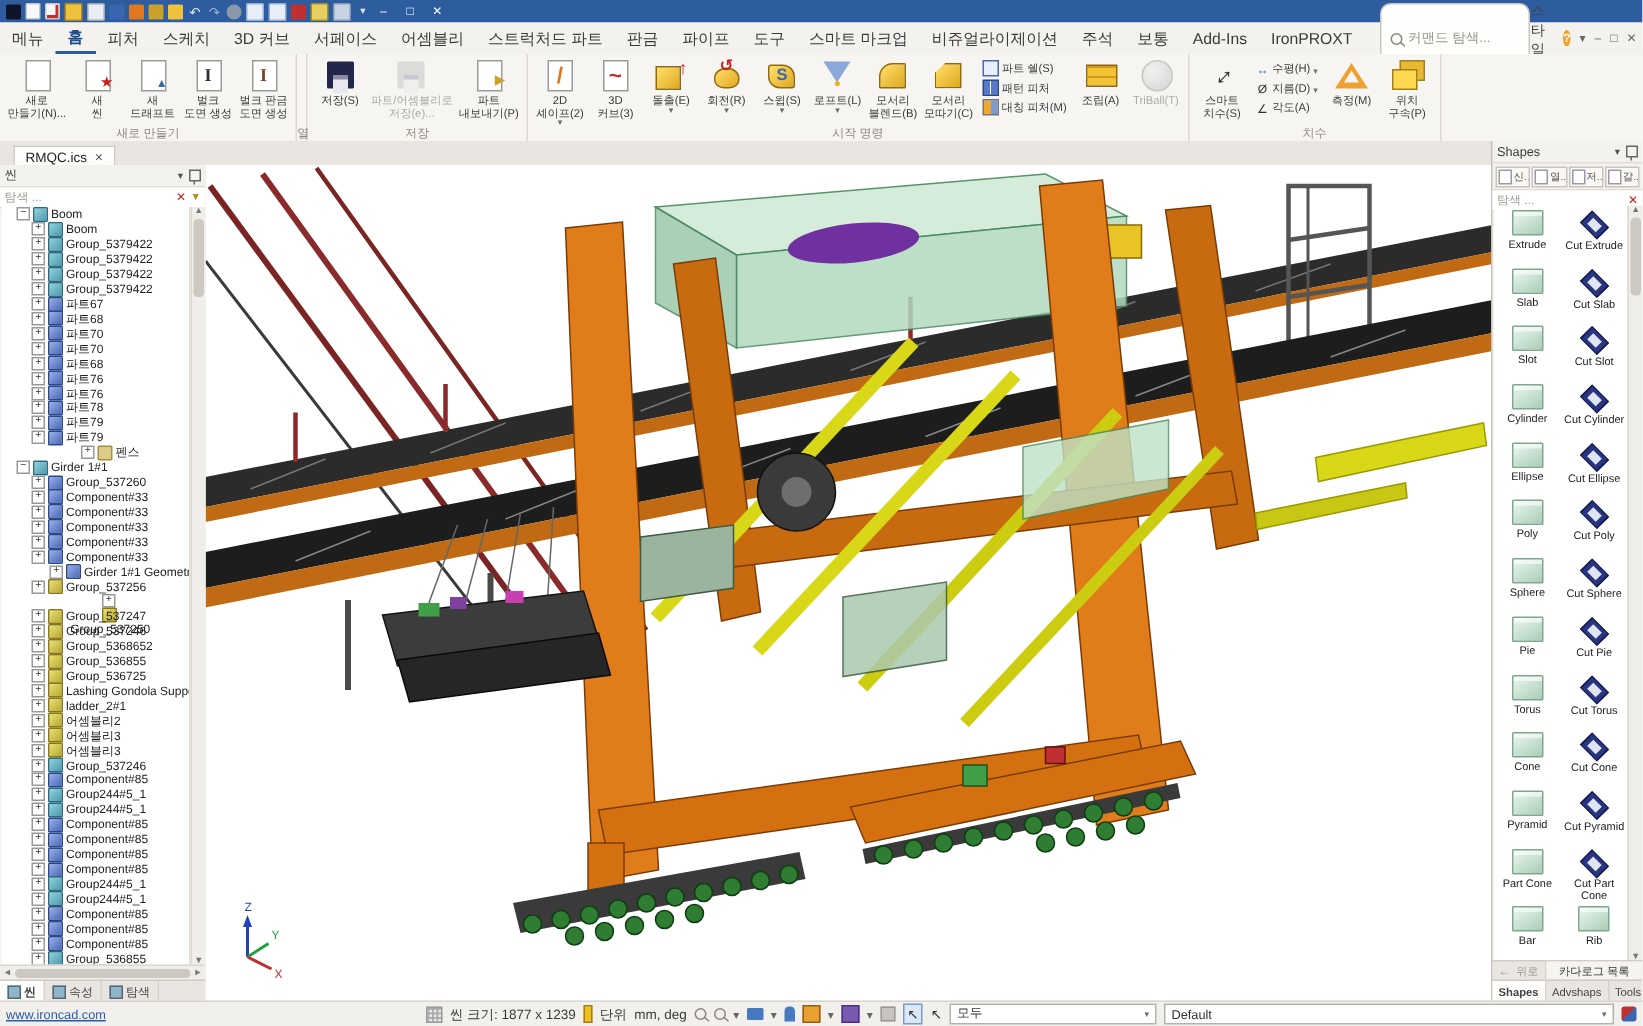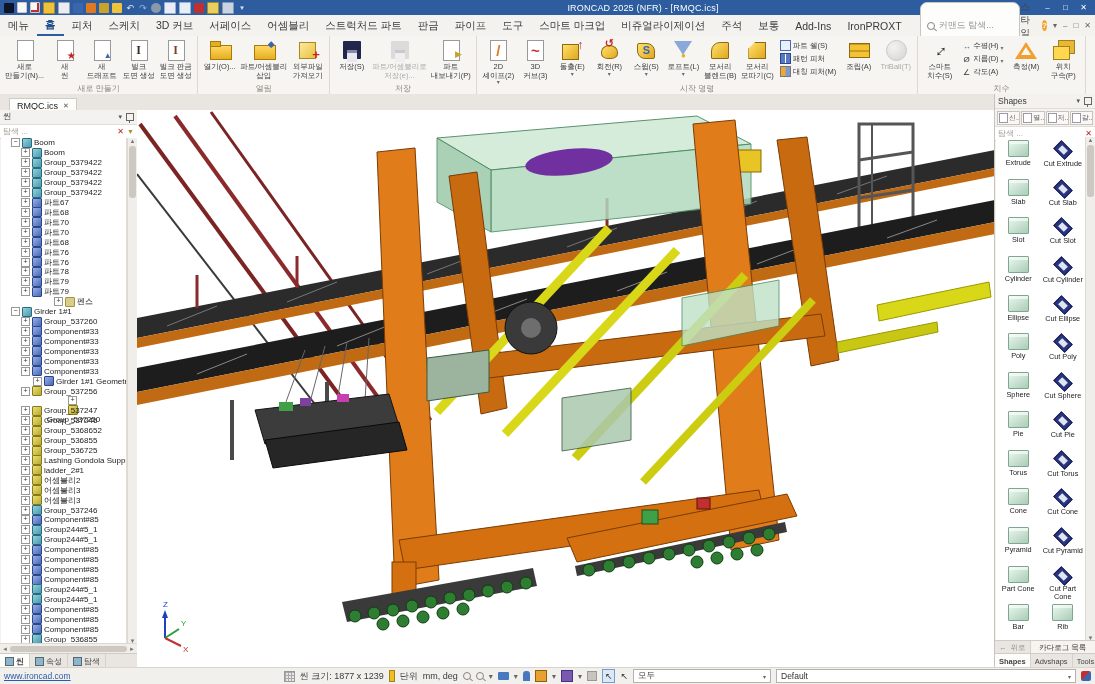--- a/index.html
+++ b/index.html
@@ -179,21 +179,20 @@
         <span class="qic">↶</span>
         <span class="qic">↷</span>
         <span class="qic"></span>
         <span class="qic"></span>
         <span class="qic"></span>
         <span class="qic"></span>
         <span class="qic"></span>
         <span class="qic"></span>
         <span class="qic">▾</span>
       </div>
-    <div id="wtitle">IRONCAD 2025 (NFR) - [RMQC.ics]</div>
     <div id="winbtns">
       <span>–</span>
       <span>□</span>
       <span>✕</span>
     </div>
   </div>
 
   <div id="tabrow">
     <div id="tabs">
         <div class="tab">메뉴</div>
@@ -253,36 +252,20 @@
           </div>
           <div class="rbtn">
             <div class="ric i-bulksheet"></div>
             <div class="rlb">벌크 판금
 도면 생성</div>
           </div>
         </div>
         <div class="rgl">새로 만들기</div>
       </div>
       <div class="rgroup">
-        <div class="rrow">
-          <div class="rbtn">
-            <div class="ric i-open"></div>
-            <div class="rlb">열기(O)...</div>
-          </div>
-          <div class="rbtn">
-            <div class="ric i-insert"></div>
-            <div class="rlb">파트/어셈블리
-삽입</div>
-          </div>
-          <div class="rbtn">
-            <div class="ric i-import"></div>
-            <div class="rlb">외부파일
-가져오기</div>
-          </div>
-        </div>
         <div class="rgl">열림</div>
       </div>
       <div class="rgroup">
         <div class="rrow">
           <div class="rbtn">
             <div class="ric i-save"></div>
             <div class="rlb">저장(S)</div>
           </div>
           <div class="rbtn dis">
             <div class="ric i-saveas"></div>

